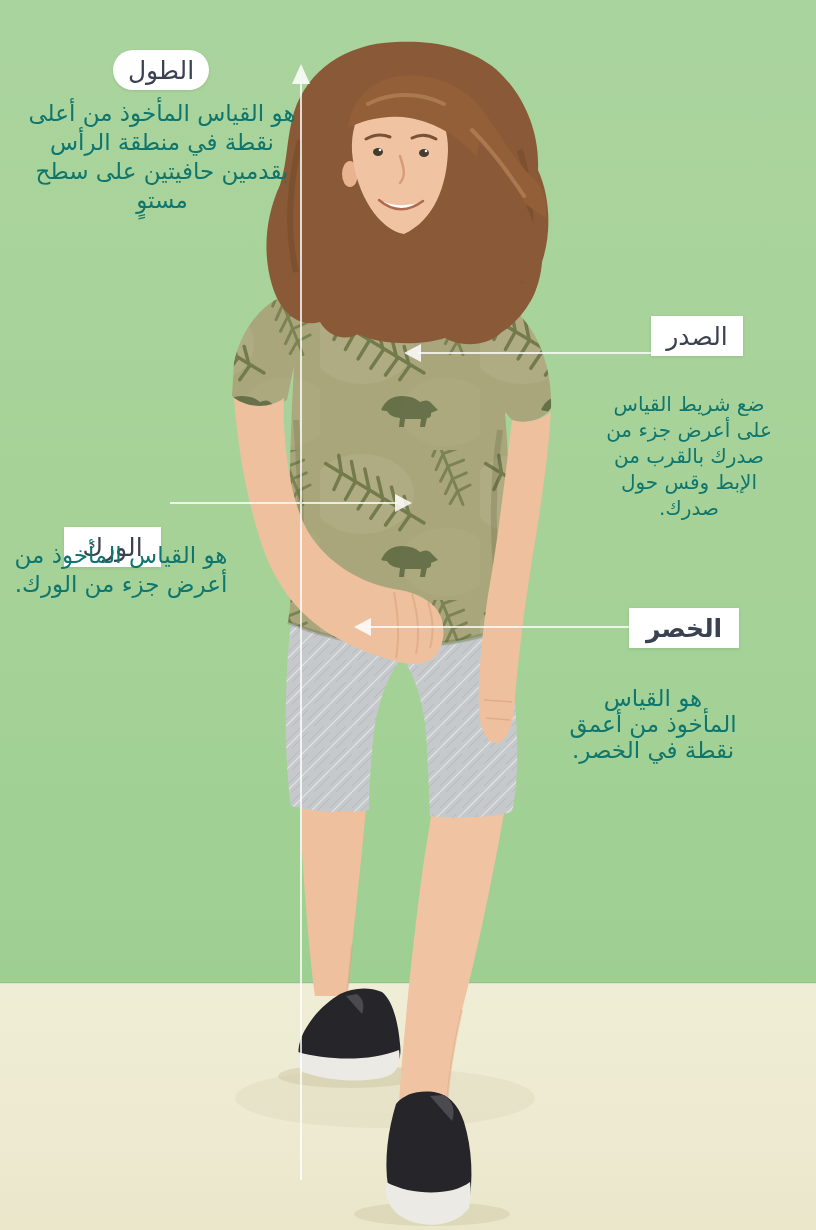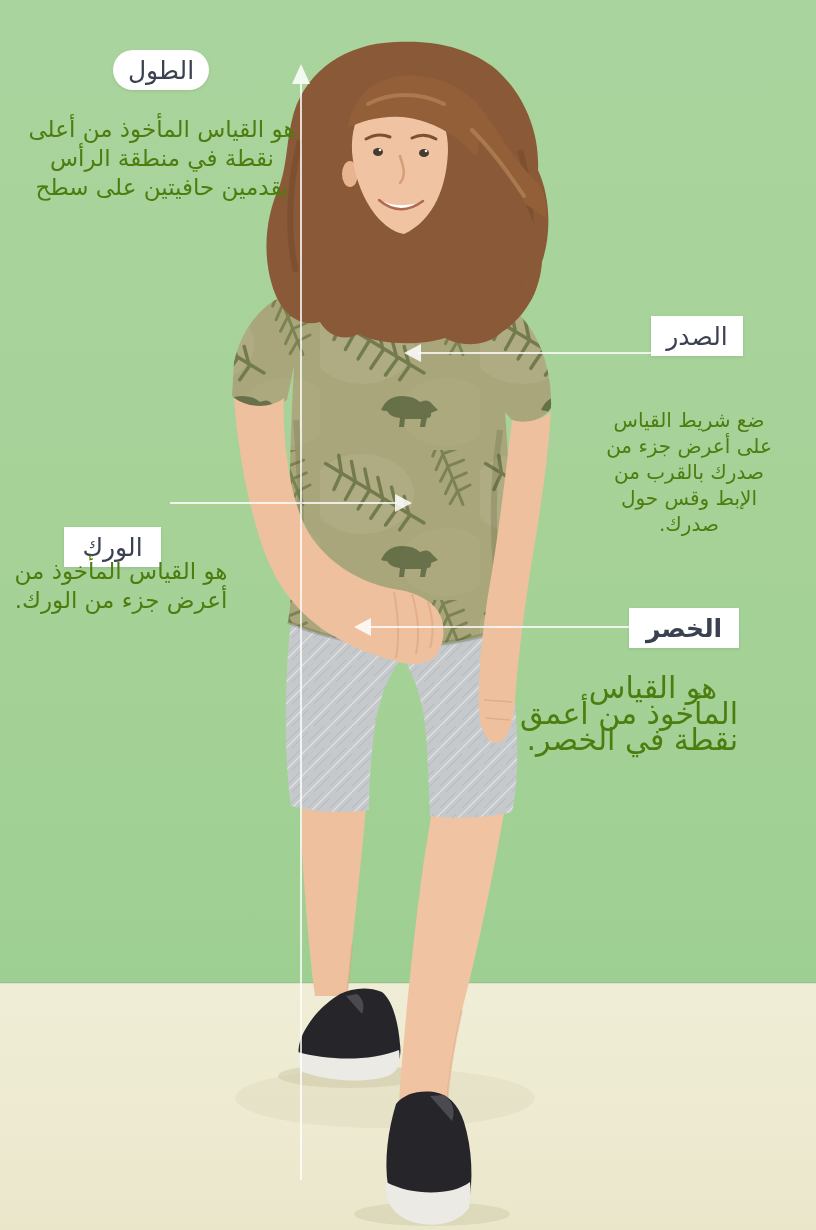--- a/index.html
+++ b/index.html
@@ -14,27 +14,27 @@
     background:linear-gradient(180deg,#f0edd6 0%,#edead1 60%,#e9e6ca 100%);}
   .seam{position:absolute;left:0;top:982px;width:816px;height:2px;background:rgba(90,110,70,.10);}
   svg.layer{position:absolute;left:0;top:0;width:816px;height:1230px;pointer-events:none;}
   .tag{
     position:absolute;background:#ffffff;color:#3a4150;
     display:flex;align-items:center;justify-content:center;
     font-size:25px;line-height:1;box-shadow:0 1px 3px rgba(40,60,40,.12);
     direction:rtl;
   }
   .desc{
-    position:absolute;color:#4d7c0f;direction:rtl;text-align:center;margin-top:16px;
+    position:absolute;color:#0f766e;direction:rtl;text-align:center;
   }
   .desc div{white-space:nowrap;}
   .d-height{left:14px;top:99px;width:296px;font-size:23px;line-height:29px;}
   .d-chest{left:593px;top:391px;width:192px;font-size:20px;line-height:26px;}
   .d-hip{left:12px;top:541px;width:218px;font-size:23px;line-height:29px;}
-  .d-waist{left:568px;top:659px;width:170px;font-size:30px;line-height:26px;}
+  .d-waist{left:568px;top:685px;width:170px;font-size:23px;line-height:26px;}
   .t-height{left:113px;top:50px;width:96px;height:40px;border-radius:20px;}
   .t-chest{left:651px;top:316px;width:92px;height:40px;}
   .t-hip{left:64px;top:487px;width:97px;height:40px;margin-top:40px;}
   .t-waist{left:629px;top:608px;width:110px;height:40px;font-weight:bold;}
 </style>
 </head>
 <body>
 
 <div class="scene">
 
@@ -158,20 +158,21 @@
 
   <div class="tag t-height">الطول</div>
   <div class="tag t-chest">الصدر</div>
   <div class="tag t-hip">الورك</div>
   <div class="tag t-waist">الخصر</div>
 
   <div class="desc d-height">
     <div>هو القياس المأخوذ من أعلى</div>
     <div>نقطة في منطقة الرأس</div>
     <div>بقدمين حافيتين على سطح</div>
+    <div>مستوٍ</div>
   </div>
 
   <div class="desc d-chest">
     <div>ضع شريط القياس</div>
     <div>على أعرض جزء من</div>
     <div>صدرك بالقرب من</div>
     <div>الإبط وقس حول</div>
     <div>صدرك.</div>
   </div>
 

